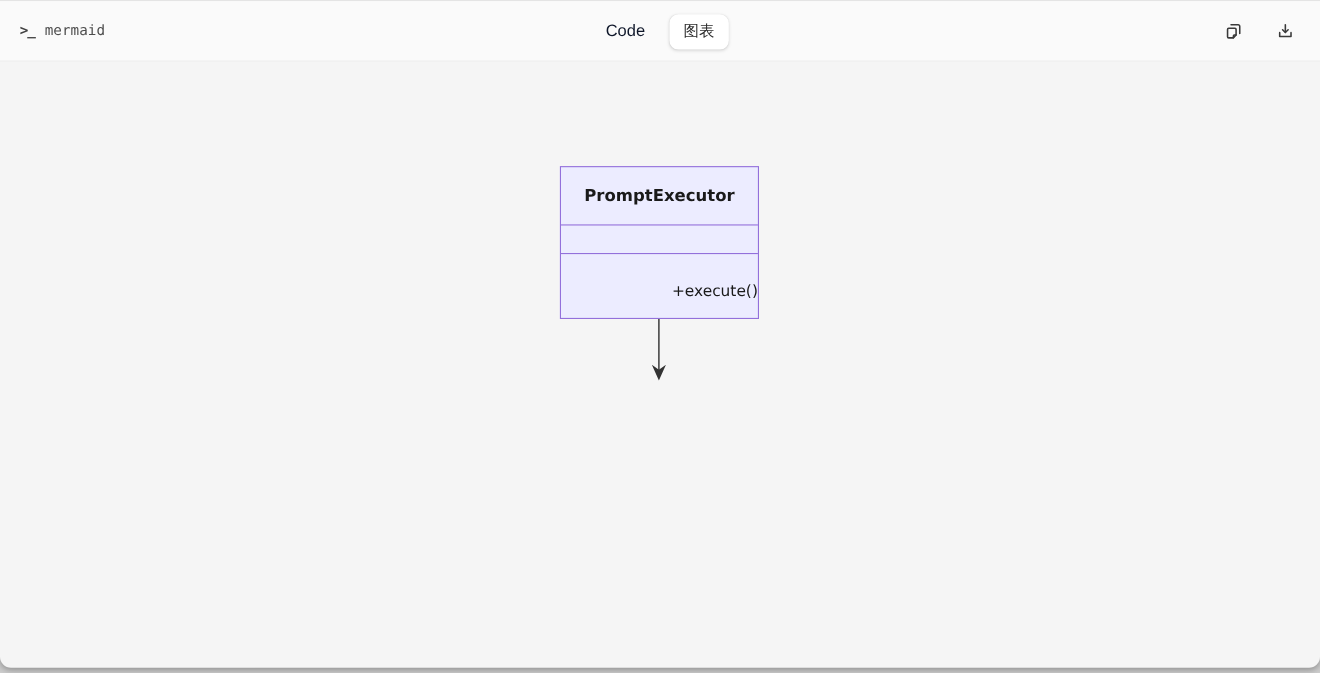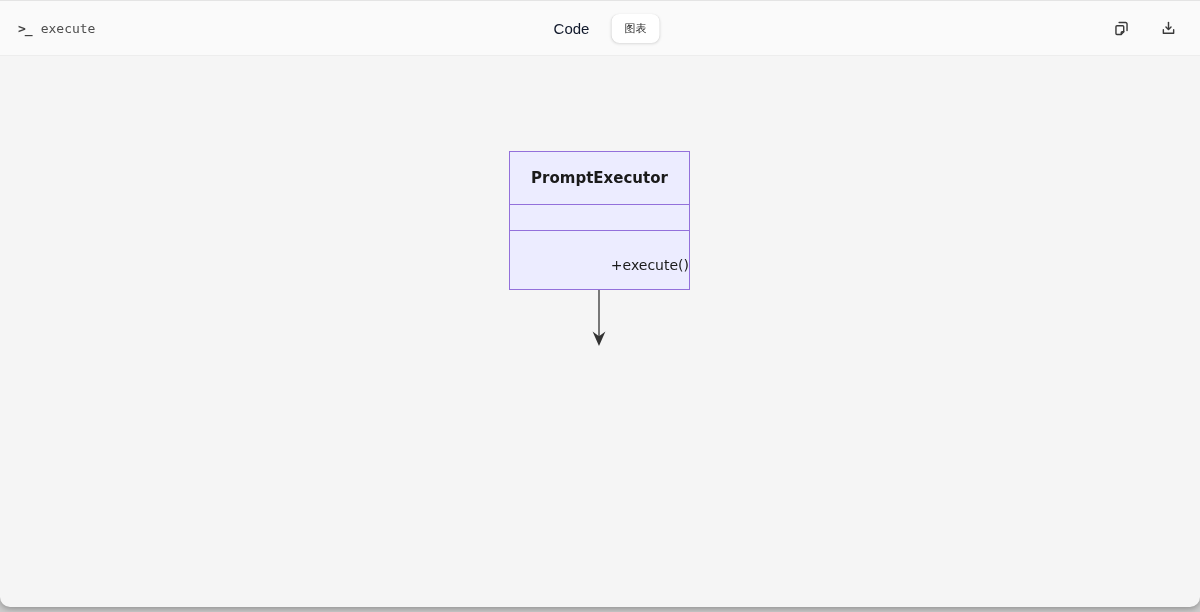--- a/index.html
+++ b/index.html
@@ -40,21 +40,21 @@
     position:absolute; left:50%; top:0; height:55px;
     transform:translateX(-50%);
     display:flex; align-items:center; gap:9px;
   }
   .tab {
     font-size:15px; color:#0f172a;
     padding:7px 13px; border-radius:8px;
     cursor:pointer; white-space:nowrap;
   }
   .tab.active {
-    background:#ffffff; color:#2d2d2d; font-size:11px;
+    background:#ffffff; color:#2d2d2d; font-size:14px;
     box-shadow:0 1px 3px rgba(0,0,0,0.13), 0 0 1px rgba(0,0,0,0.06);
   }
   .actions {
     margin-left:auto;
     display:flex; align-items:center; gap:28px;
     padding-right:22px;
   }
   .icon-btn { background:none; border:none; cursor:pointer; padding:0; line-height:0; }
   .icon-btn svg { display:block; }
   
@@ -84,21 +84,21 @@
   .edge-svg { position:absolute; }
 </style>
 </head>
 <body>
 
 <div class="panel">
 
   <div class="header">
     <div class="brand">
       <span class="terminal-glyph">&gt;_</span>
-      <span>execute</span>
+      <span>mermaid</span>
     </div>
 
     <div class="tabs">
       <div class="tab">Code</div>
       <div class="tab active">图表</div>
     </div>
 
     <div class="actions">
       <button class="icon-btn">
         <svg width="19" height="19" viewBox="0 0 24 24" fill="none" stroke="#3a3a3a" stroke-width="1.8" stroke-linecap="round" stroke-linejoin="round">

